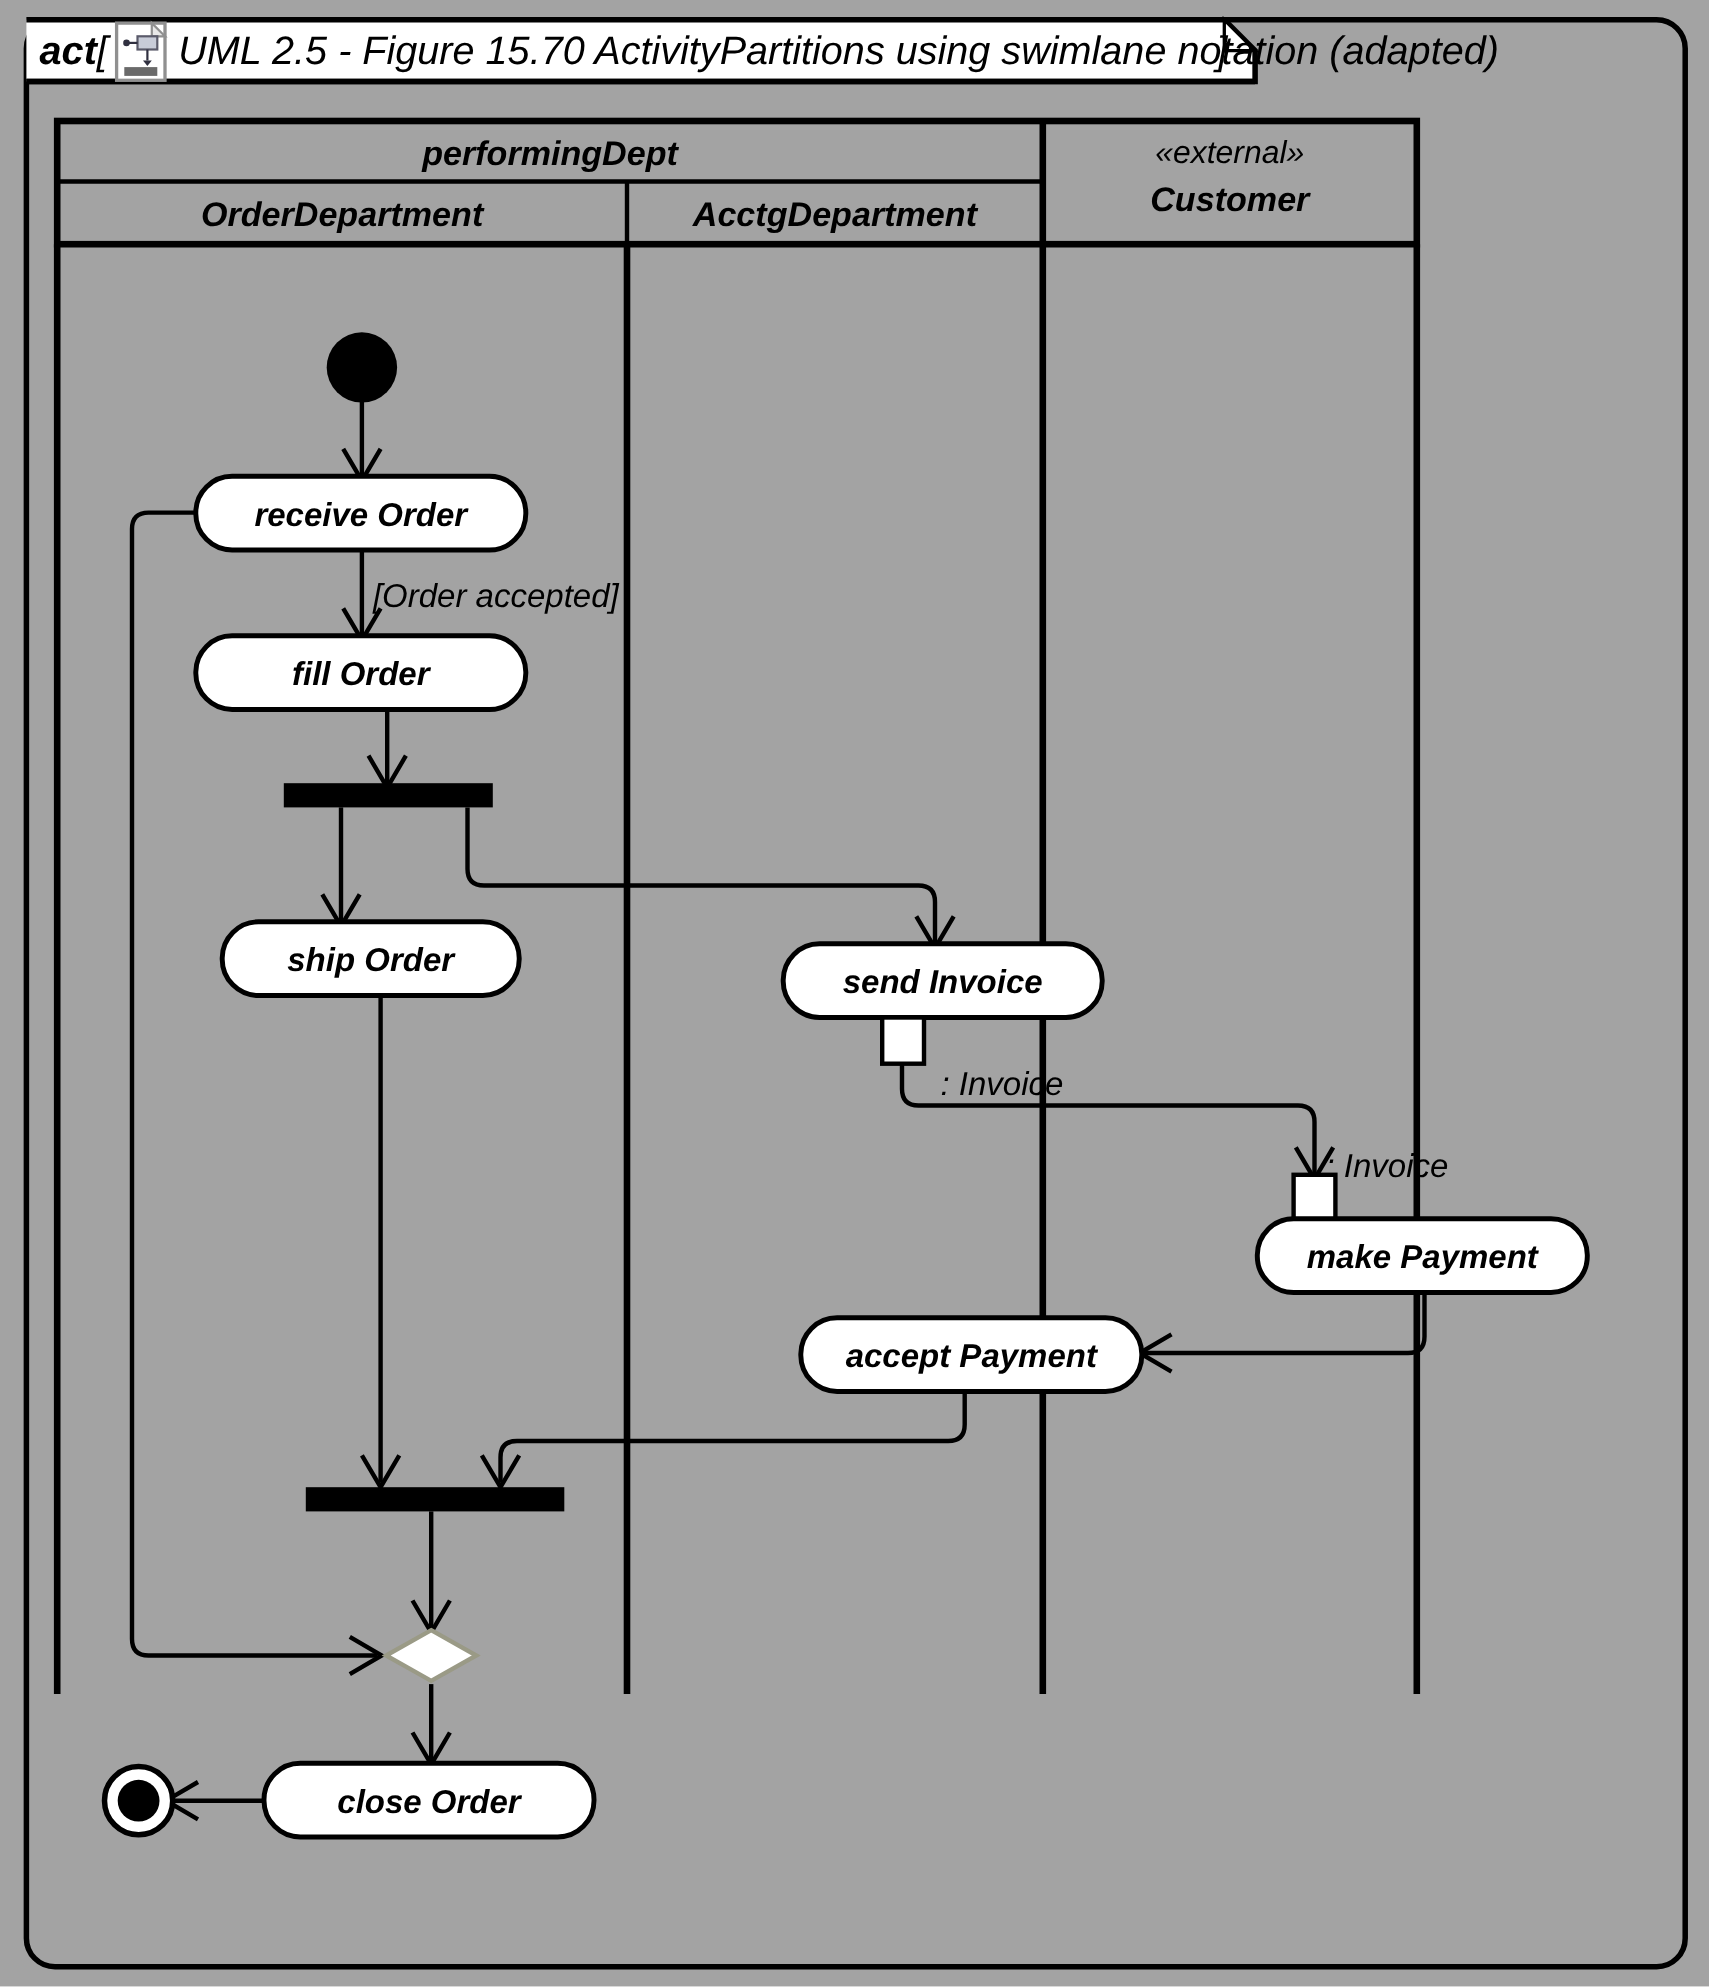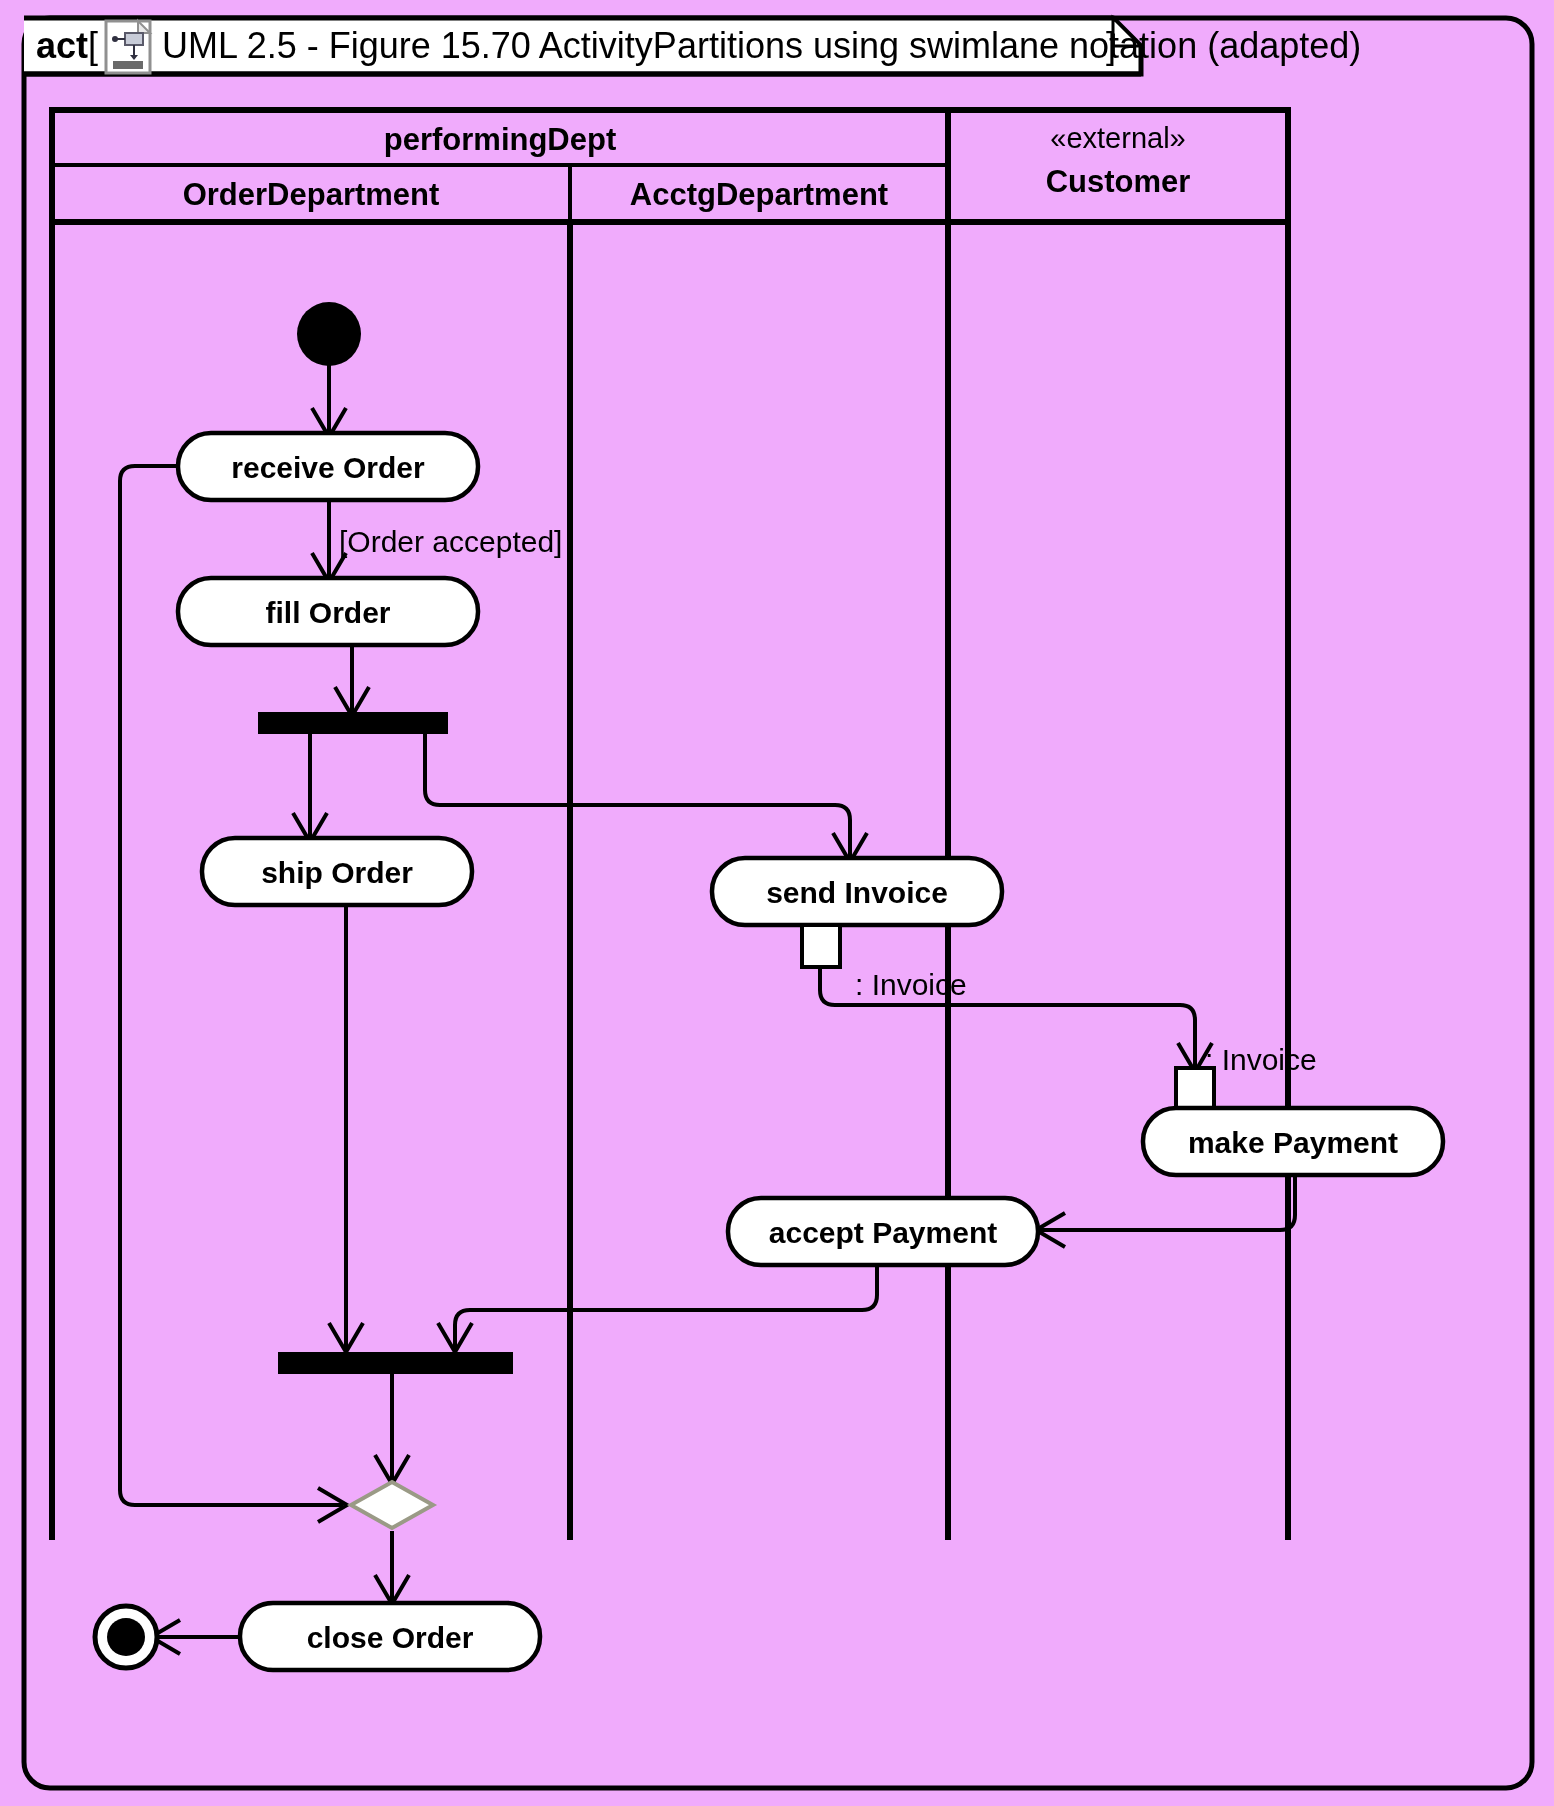--- a/index.html
+++ b/index.html
@@ -9,22 +9,23 @@
     background: #ffffff;
   }
   body {
     font-family: "Liberation Sans", sans-serif;
     -webkit-font-smoothing: antialiased;
   }
   #canvas {
     position: relative;
     width: 1554px;
     height: 1806px;
-    background: #f0abfc;
+    background: #a3a3a3;
     overflow: hidden;
+    font-style: italic;
   }
   svg#diagram {
     position: absolute;
     left: 0;
     top: 0;
     width: 1554px;
     height: 1806px;
     display: block;
   }
   .frame-line { fill: none; stroke: #000000; stroke-width: 5; }

